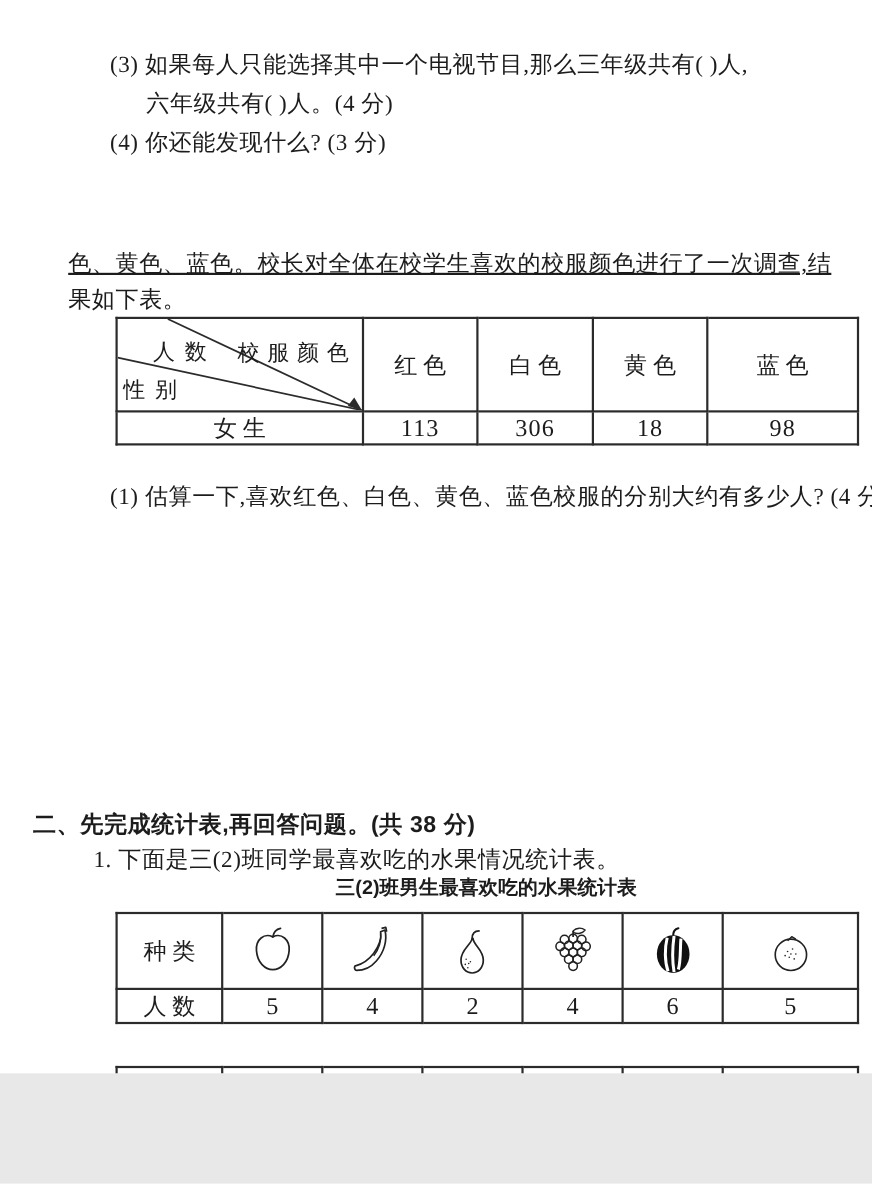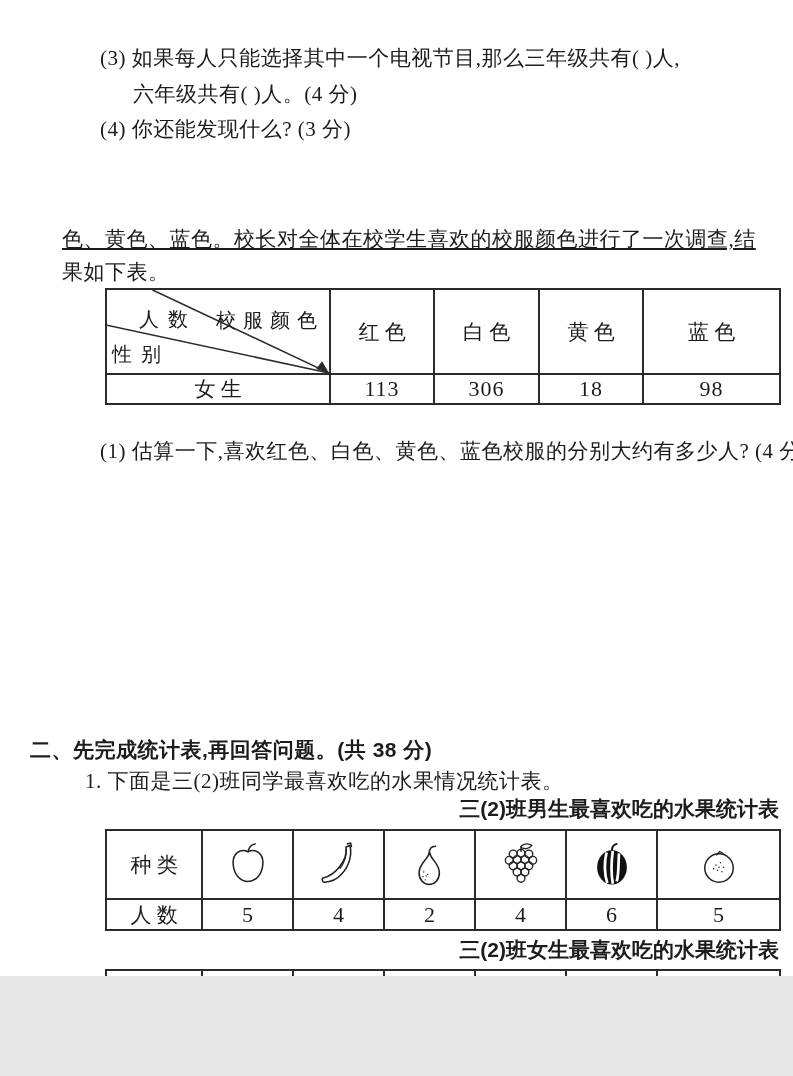--- a/index.html
+++ b/index.html
@@ -18,22 +18,22 @@
     white-space:nowrap;
     letter-spacing:0.5px;
   }
   .bold-sans{
     font-family:"Liberation Sans","DejaVu Sans",sans-serif;
     font-weight:700;
   }
   .tbl-title{
     position:absolute;
     left:105px;width:674px;
-    text-align:right;
-    font-size:21px;
+    text-align:center;
+    font-size:18px;
   }
   table{border-collapse:collapse;position:absolute;table-layout:fixed;}
   td{
     border:2px solid #2b2b2b;
     text-align:center;
     vertical-align:middle;
     padding:0;
     font-size:21px;
     overflow:hidden;
   }
@@ -220,21 +220,20 @@
       <td class="num">5</td>
       <td class="num">4</td>
       <td class="num">2</td>
       <td class="num">4</td>
       <td class="num">6</td>
       <td class="num">5</td>
     </tr>
   </tbody>
     </table>
 
-  <div class="tbl-title bold-sans" style="top:936px;">三(2)班女生最喜欢吃的水果统计表</div>
 
   <table class="fruit girls-table">
     <colgroup>
       <col style="width:96px">
         <col style="width:91px">
         <col style="width:91px">
         <col style="width:91px">
         <col style="width:91px">
         <col style="width:91px">
         <col style="width:123px">

